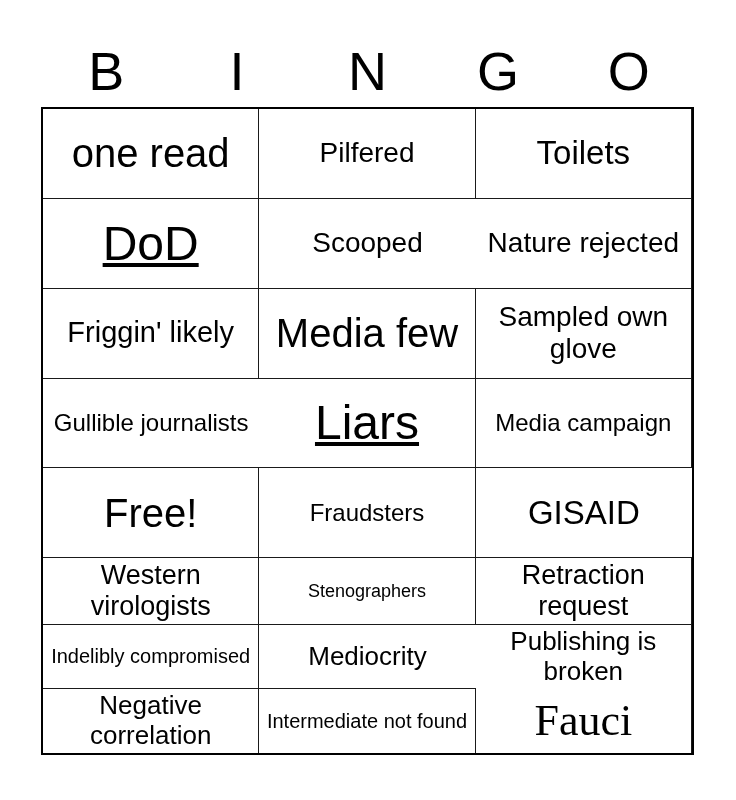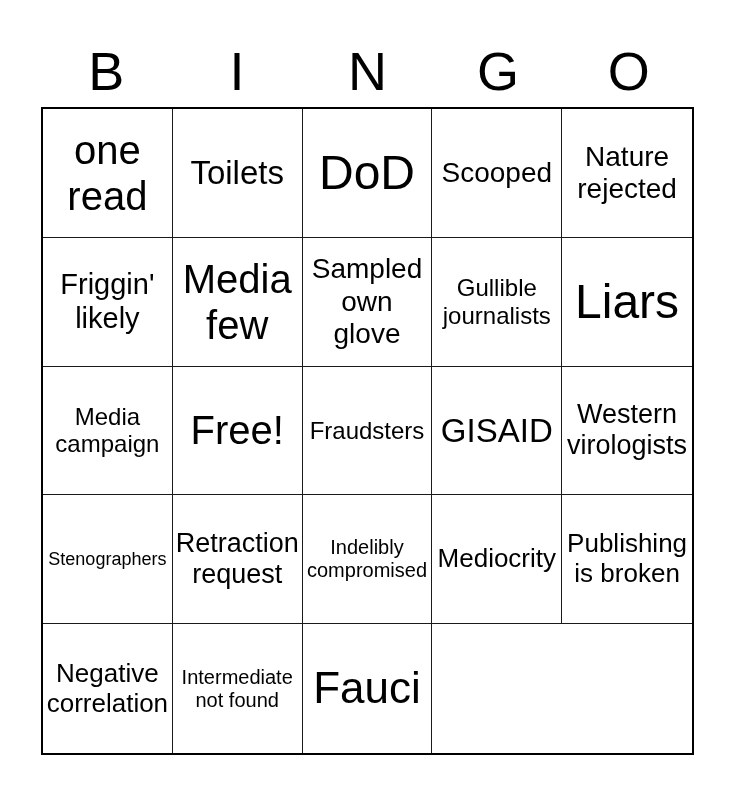--- a/index.html
+++ b/index.html
@@ -27,21 +27,21 @@
     font-weight: 400;
     color: #000000;
   }
   .bingo-card {
     position: absolute;
     left: 41px; top: 107px;
     width: 653px; height: 648px;
     border: 2px solid #000000;
     background: #ffffff;
     display: grid;
-    grid-template-columns: repeat(5, 1fr);
+    grid-template-columns: repeat(3, 1fr);
     grid-template-rows: repeat(5, 1fr);
   }
   .cell {
     border-right: 1px solid #1a1a1a;
     border-bottom: 1px solid #1a1a1a;
     display: flex;
     align-items: center;
     justify-content: center;
     text-align: center;
     padding: 2px;
@@ -54,38 +54,39 @@
   .cell:nth-child(n+21) { border-bottom: none; }
   .f18 { font-size: 18px; }
   .f20 { font-size: 20px; }
   .f24 { font-size: 24px; }
   .f26 { font-size: 26px; }
   .f27 { font-size: 27px; }
   .f28 { font-size: 28px; }
   .f30 { font-size: 29px; }
   .f33 { font-size: 33px; }
   .f40 { font-size: 40px; }
-  .f44 { font-size: 44px; }
+  .f44 { font-size: 44px; font-family: Liberation Serif, serif; }
   .f46 { font-size: 46px; }
-  .f48 { font-size: 48px; }
+  .f48 { font-size: 48px; text-decoration: underline; }
 </style>
 </head>
 <body>
 
 <div class="bingo-header">
   <div class="bingo-letter">B</div>
   <div class="bingo-letter">I</div>
   <div class="bingo-letter">N</div>
   <div class="bingo-letter">G</div>
   <div class="bingo-letter">O</div>
 </div>
 
 <div class="bingo-card">
 
   <div class="cell f40">one read</div>
+  <div class="cell f28">Pilfered</div>
   <div class="cell f33">Toilets</div>
   <div class="cell f48">DoD</div>
   <div class="cell f28">Scooped</div>
 
   <div class="cell f28">Nature rejected</div>
   <div class="cell f30">Friggin' likely</div>
   <div class="cell f40">Media few</div>
   <div class="cell f28">Sampled own glove</div>
   <div class="cell f24">Gullible journalists</div>
 

